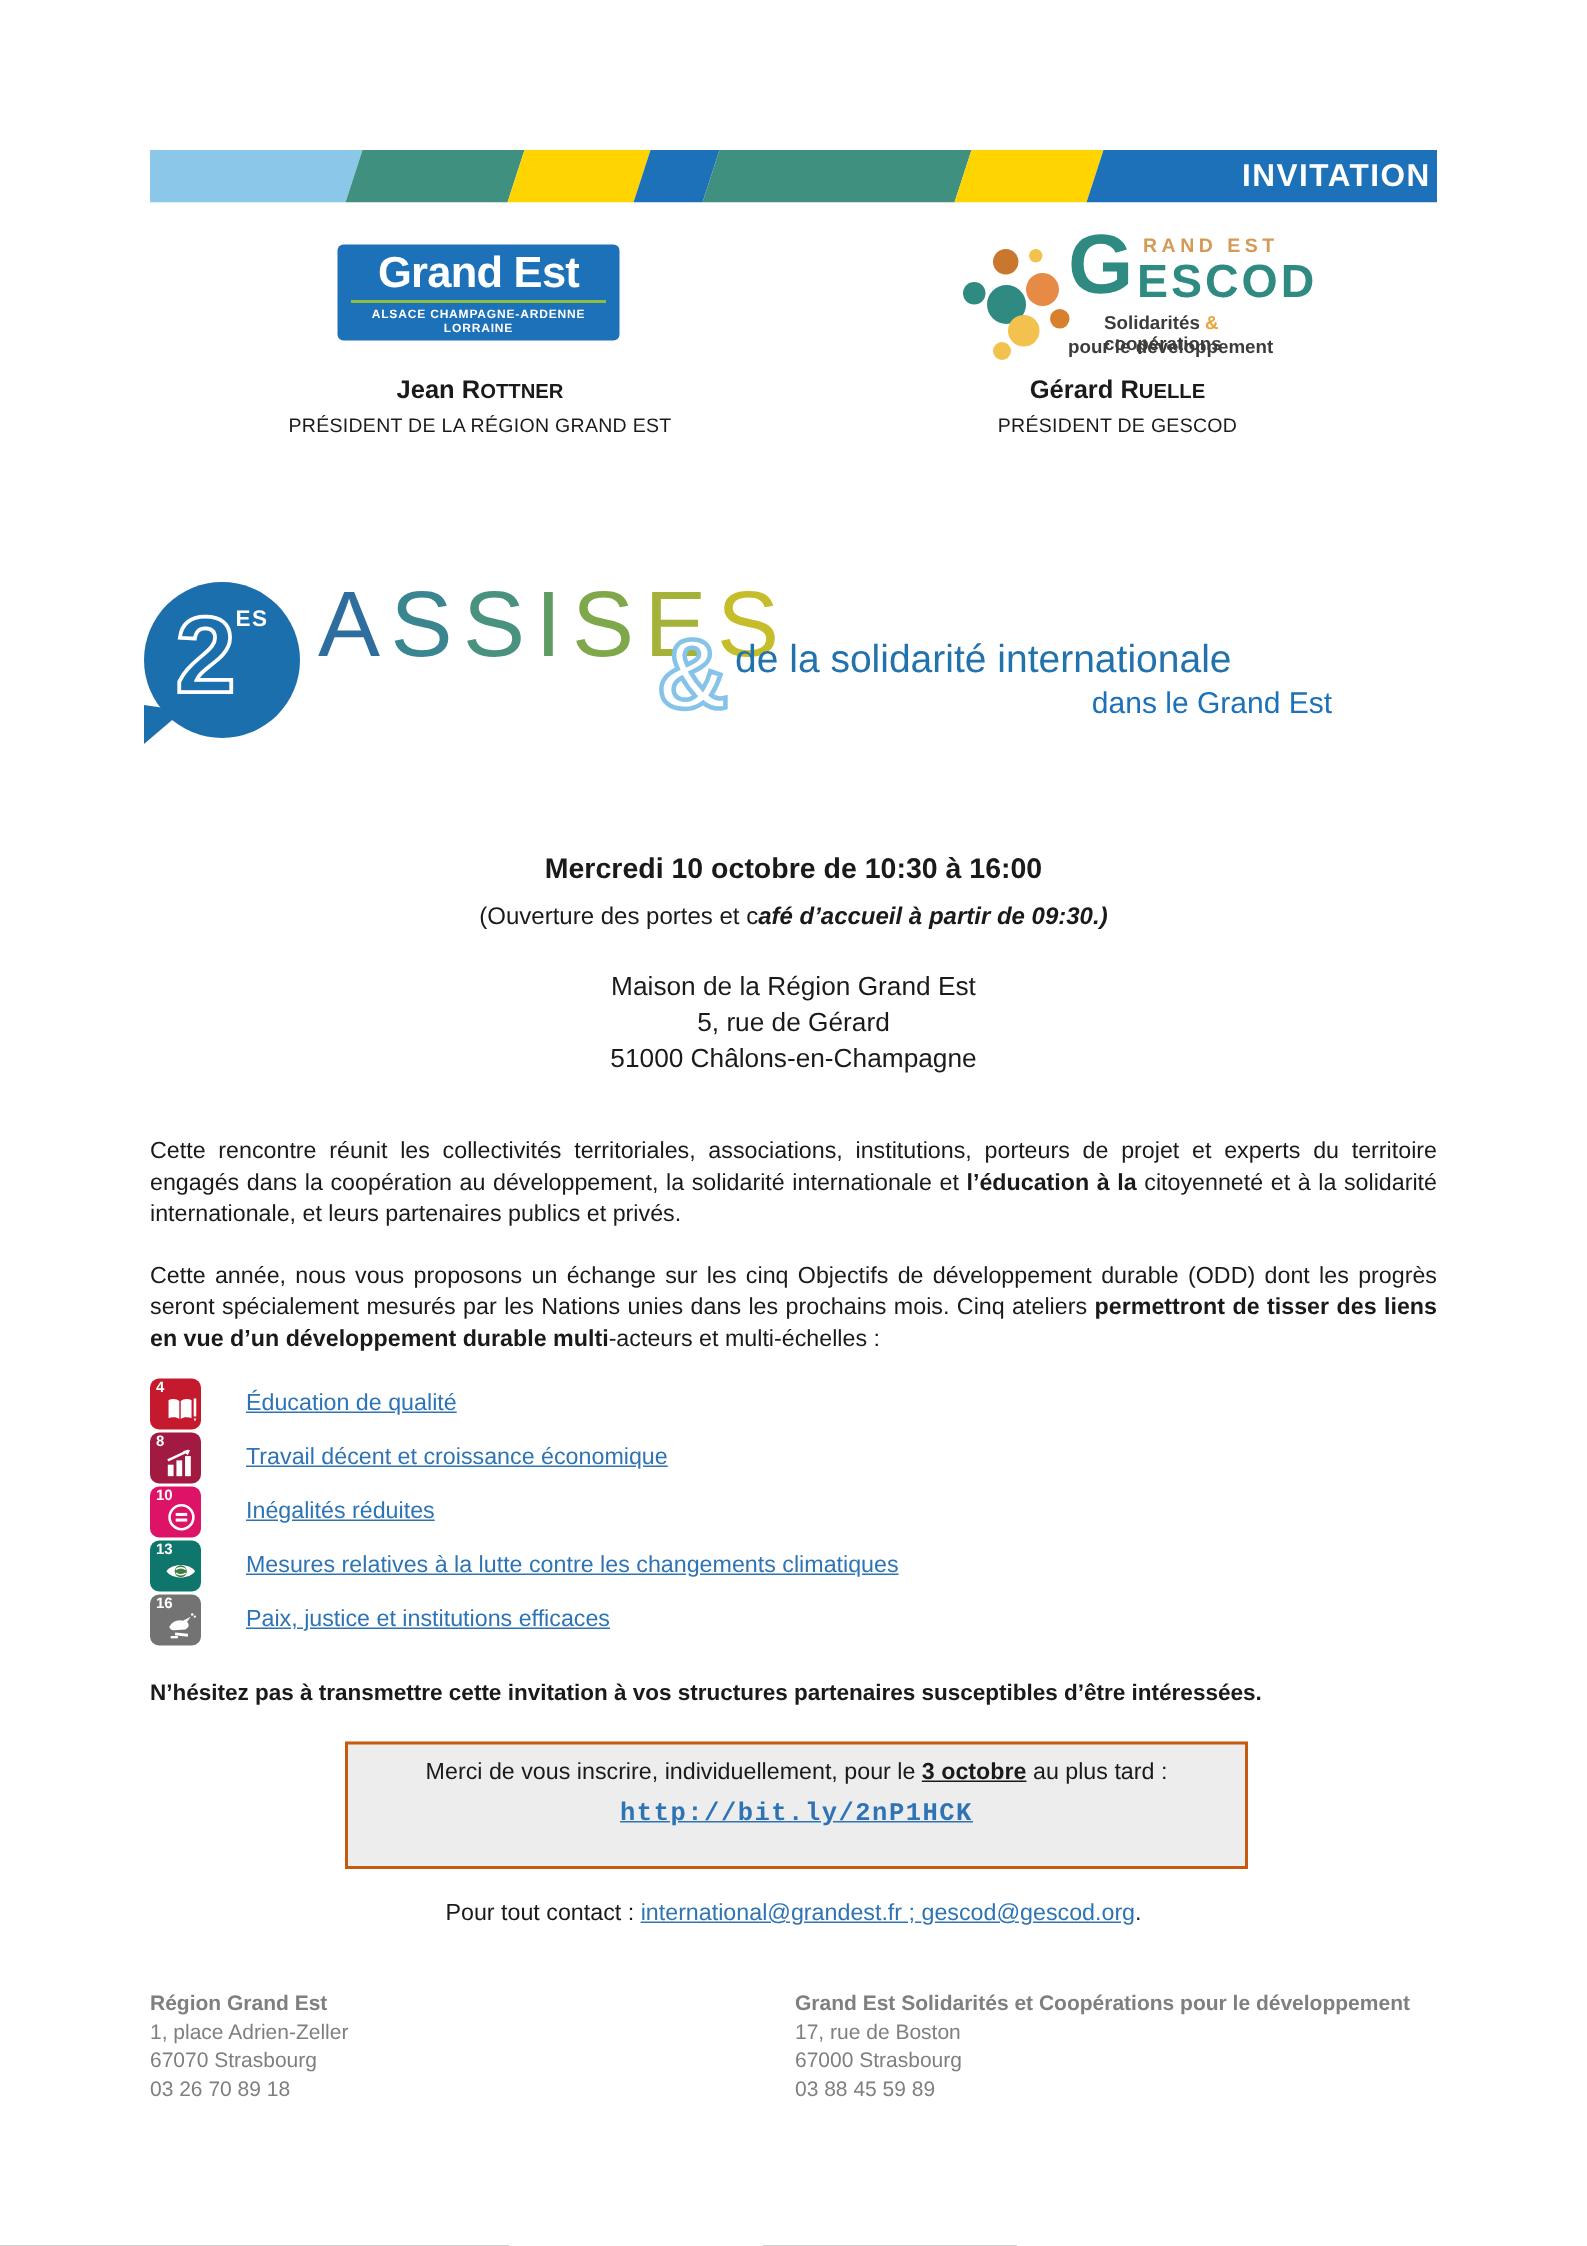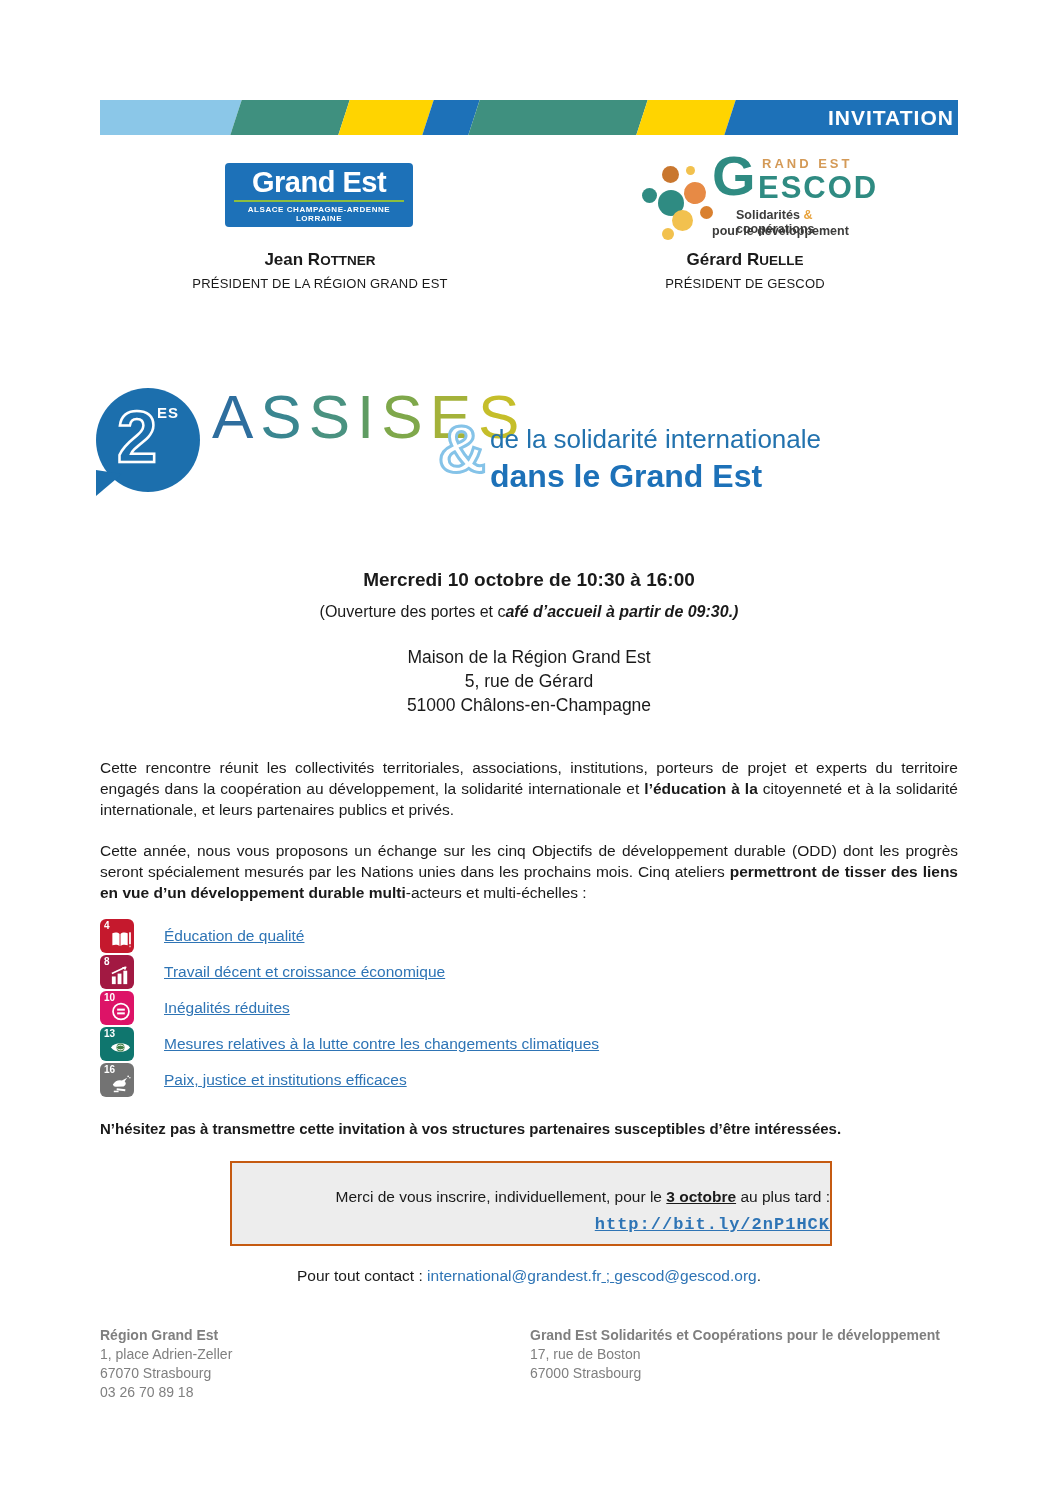--- a/index.html
+++ b/index.html
@@ -59,21 +59,21 @@
   .bubble-num{color:#fff;font-size:72px;font-weight:700;line-height:98px}
   .bubble-sup{color:#fff;font-size:15px;font-weight:700;margin-top:16px;letter-spacing:1px}
   .assises-title{position:absolute;left:212px;top:382px;font-size:62px;letter-spacing:7px;font-weight:400;line-height:70px}
   .amp{position:absolute;left:438px;top:414px;font-size:66px;font-weight:700;color:var(--amp-blue);line-height:70px}
   @supports (-webkit-text-stroke:1px #fff){
     .bubble-num{color:transparent;-webkit-text-stroke:2.5px #fff}
     .amp{color:#fff;-webkit-text-stroke:3px var(--amp-blue)}
   }
   .event-sub{position:absolute;left:490px;top:423px;width:398px}
   .event-sub .l1,.event-sub .l2{font-size:26px;color:var(--subtitle-blue);line-height:32px}
-  .event-sub .l3{font-size:32px;color:var(--title-bold-blue);font-weight:700;text-align:left;margin-top:3px}
+  .event-sub .l3{font-size:20px;color:var(--title-bold-blue);font-weight:400;text-align:right;margin-top:3px}
 
   
   .when{position:absolute;left:100px;top:569px;width:858px;text-align:center;font-size:19px;font-weight:700}
   .doors{position:absolute;left:100px;top:603px;width:858px;text-align:center;font-size:16px}
   .doors .bi{font-weight:700;font-style:italic}
   .venue{position:absolute;left:100px;top:645px;width:858px;text-align:center;font-size:17.5px;line-height:24px}
 
   
   .para{position:absolute;left:100px;width:858px;font-size:15.5px;line-height:21px;text-align:justify}
   .p1{top:757px}.p2{top:840px}
@@ -83,27 +83,27 @@
   .sdg-list{position:absolute;left:100px;top:919px}
   .sdg-row{display:flex;align-items:center;height:34px;margin-bottom:2px}
   .sdg-tile{position:relative;flex:0 0 34px;width:34px;height:34px;border-radius:6px}
   .sdg-num{position:absolute;top:1px;left:4px;color:#fff;font-size:10px;font-weight:700}
   .sdg-glyph{position:absolute;right:2px;bottom:2px;width:23px;height:23px}
   .sdg-link{margin-left:30px;color:var(--link);text-decoration:underline;font-size:15.5px;cursor:pointer}
 
   .share-note{position:absolute;left:100px;top:1120px;width:858px;font-size:15px;font-weight:700}
 
   
-  .reg-box{position:absolute;left:230px;top:1161px;width:602px;height:85px;background:var(--box-bg);border:2px solid var(--box-border);text-align:right;padding-top:25px}
+  .reg-box{position:absolute;left:230px;top:1161px;width:602px;height:85px;background:var(--box-bg);border:2px solid var(--box-border);text-align:center;padding-top:10px}
   .reg-line{font-size:15.5px}
   .reg-line .deadline{font-weight:700;text-decoration:underline}
   .reg-link{display:inline-block;margin-top:9px;font-family:"Liberation Mono","DejaVu Sans Mono",monospace;font-size:17px;font-weight:700;color:var(--link);text-decoration:underline;letter-spacing:1px;cursor:pointer}
 
   .contact-line{position:absolute;left:100px;top:1267px;width:858px;text-align:center;font-size:15.5px}
-  .contact-line .mail{color:var(--link);cursor:pointer}
+  .contact-line .mail{color:var(--link);text-decoration:underline;cursor:pointer}
   .contact-line .sep{color:var(--link);text-decoration:underline}
 
   
   .foot{position:absolute;top:1326px;color:var(--footer-gray);font-size:14px;line-height:19px}
   .foot.fl{left:100px;width:380px}
   .foot.fr{left:530px;width:428px}
   .foot .fname{font-weight:700}
 </style>
 </head>
 <body>
@@ -255,15 +255,16 @@
   <div class="foot fl">
     <div class="fname">Région Grand Est</div>
     <div>1, place Adrien-Zeller</div>
     <div>67070 Strasbourg</div>
     <div>03 26 70 89 18</div>
   </div>
   <div class="foot fr">
     <div class="fname">Grand Est Solidarités et Coopérations pour le développement</div>
     <div>17, rue de Boston</div>
     <div>67000 Strasbourg</div>
+    <div>03 88 45 59 89</div>
   </div>
 
 </div>
 
 </body></html>

